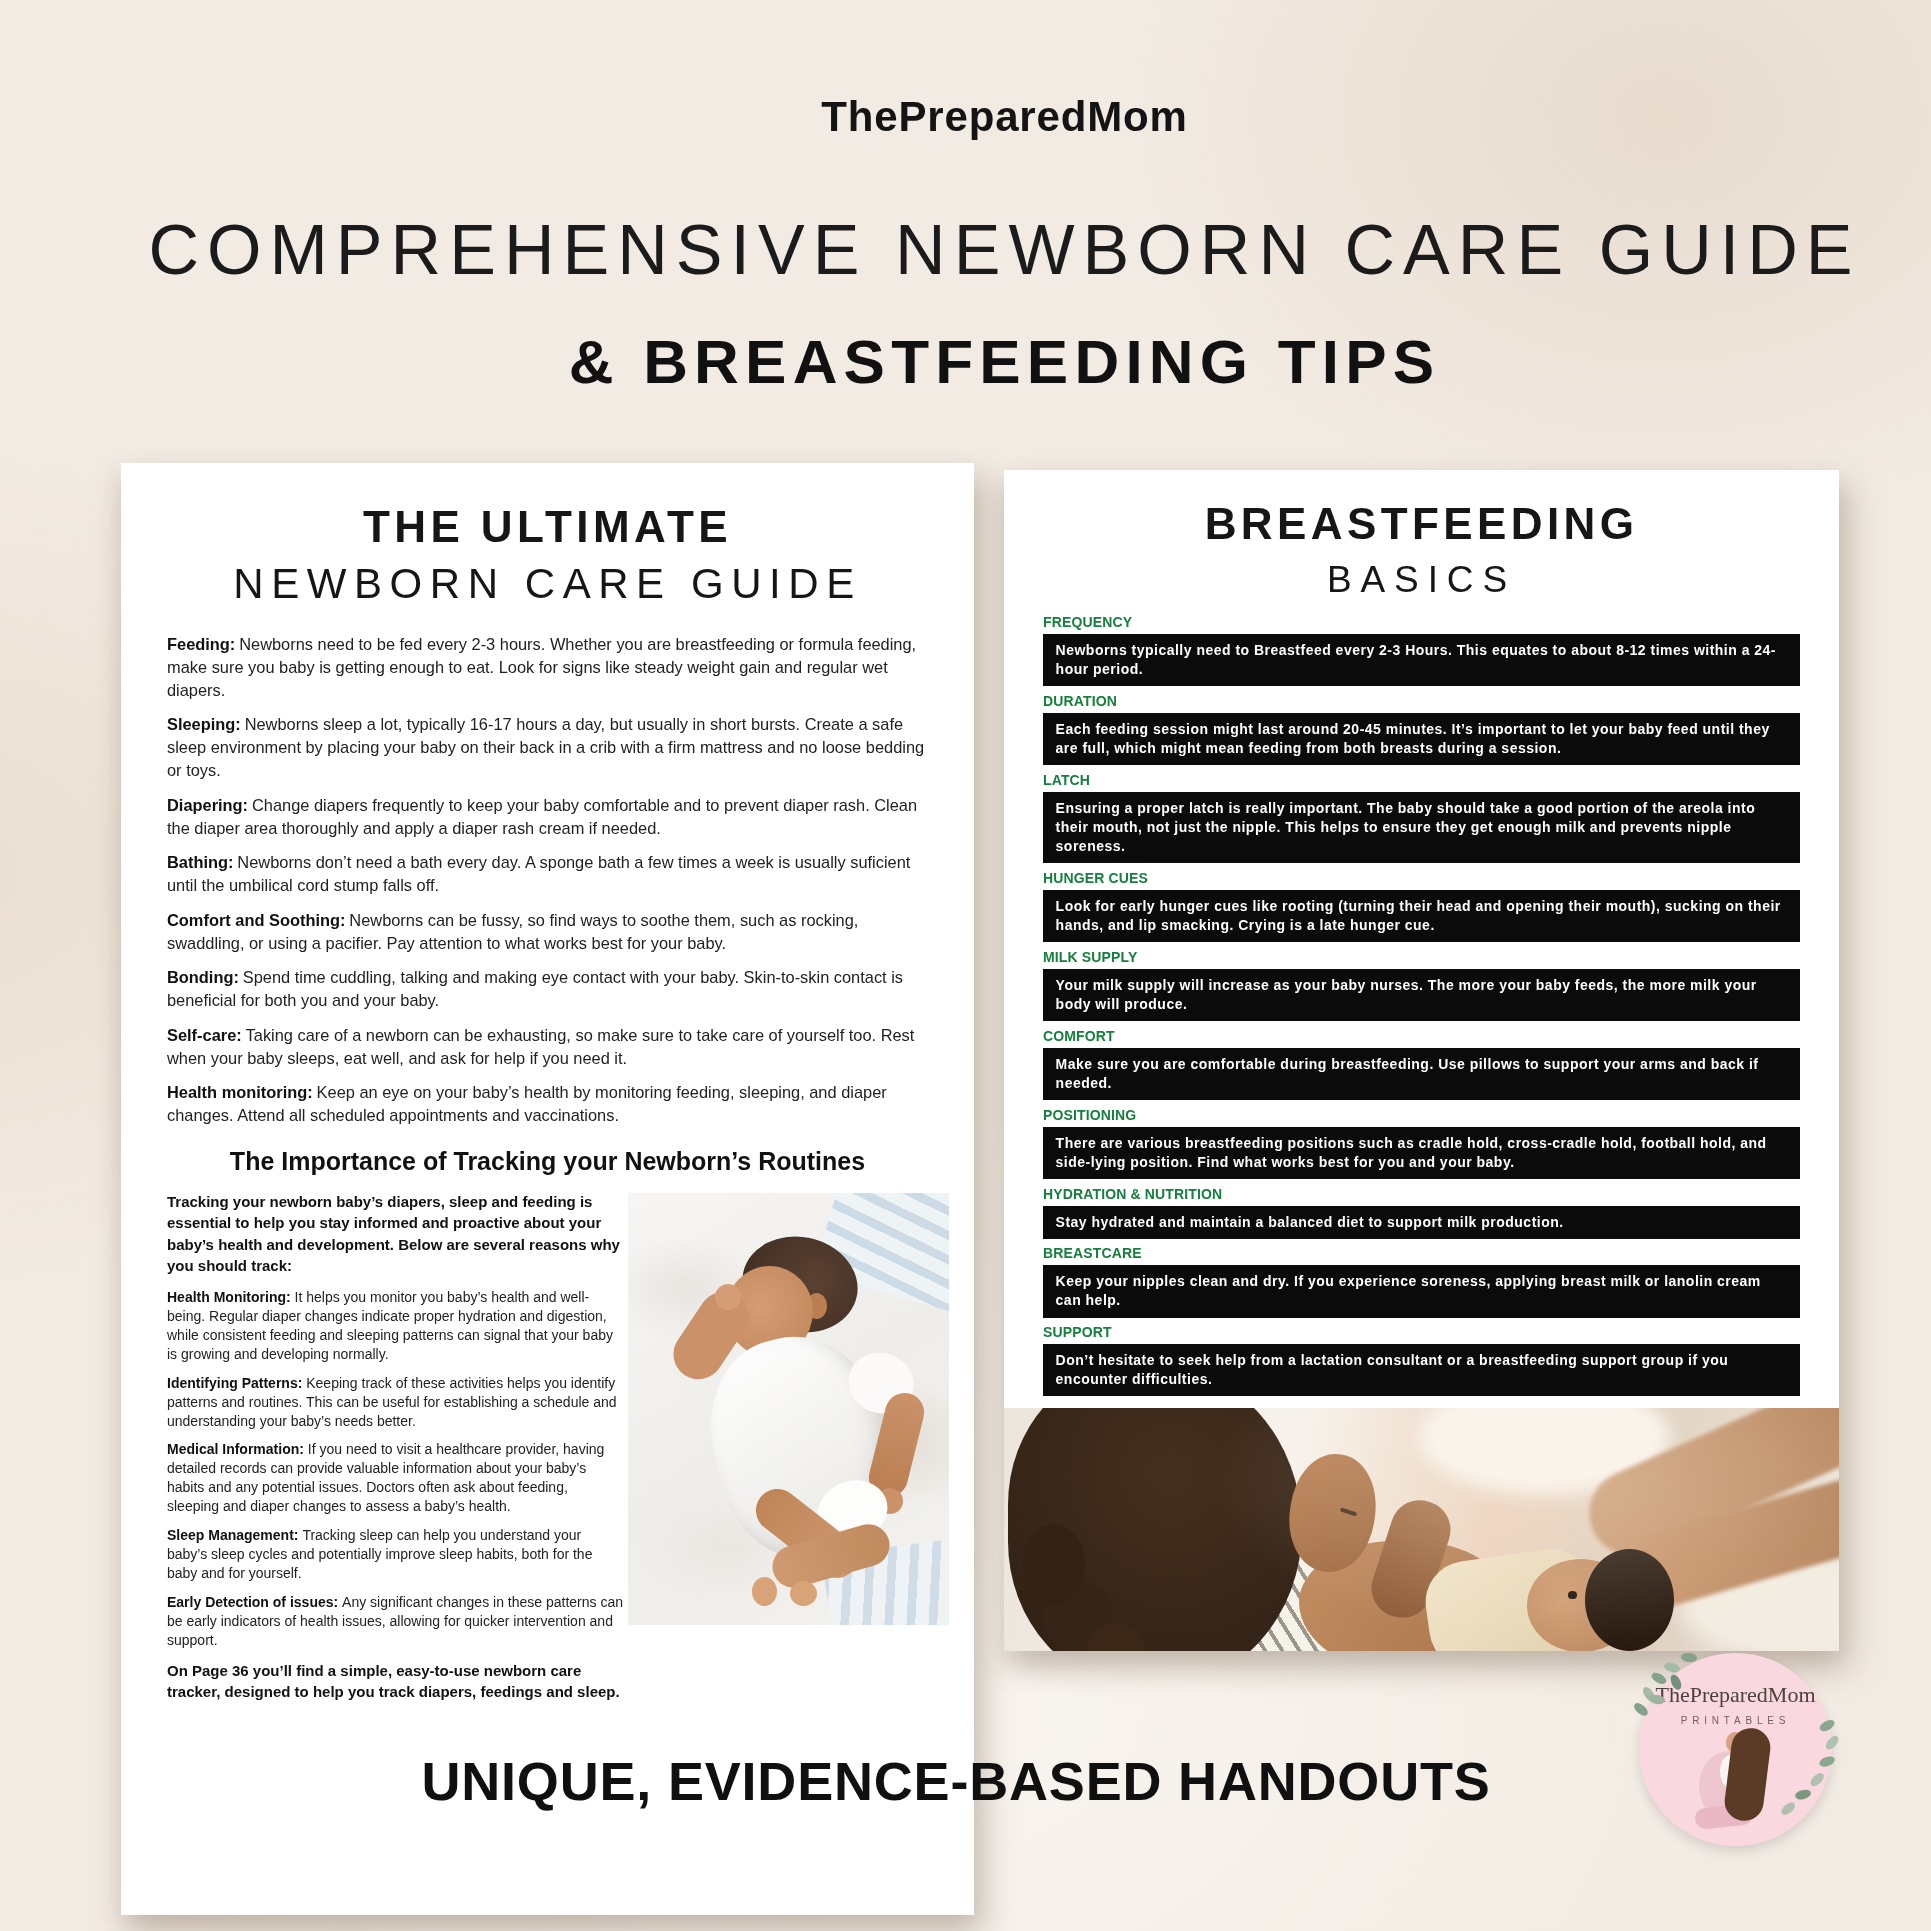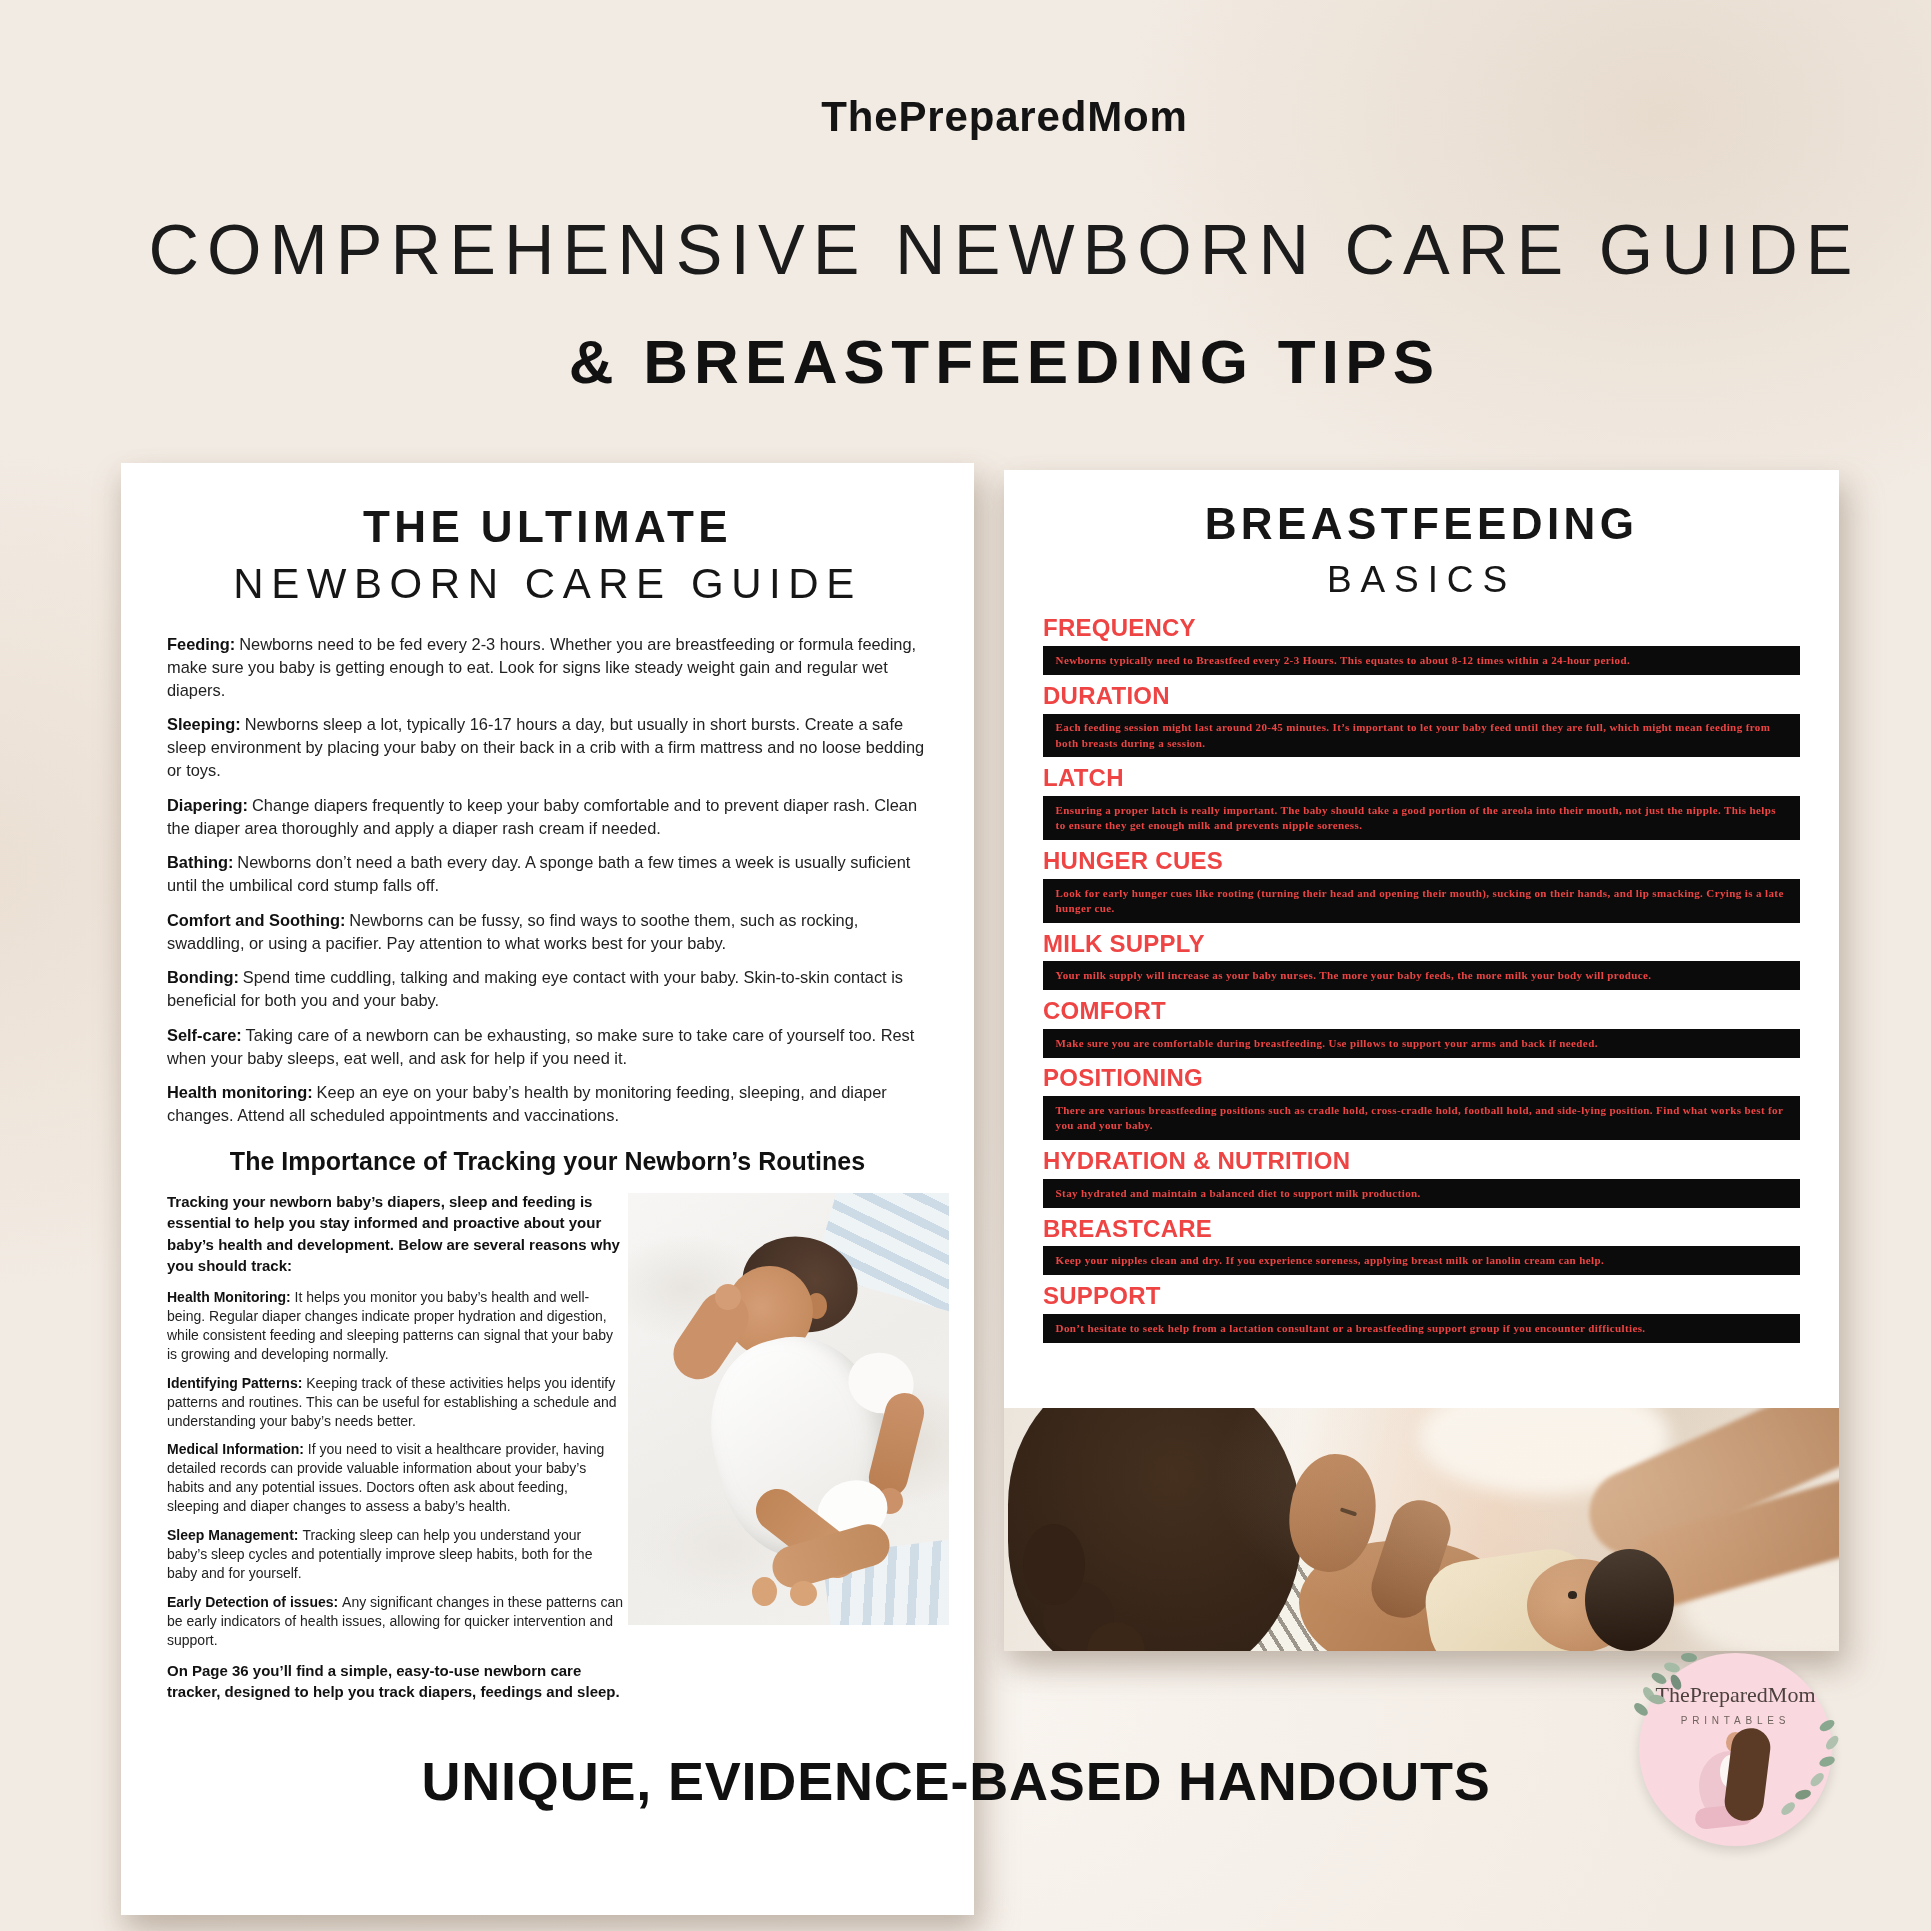--- a/index.html
+++ b/index.html
@@ -68,23 +68,23 @@
   .b-leg1{left:120px;top:319px;width:118px;height:43px;border-radius:23px;transform:rotate(38deg);
     background:linear-gradient(90deg,#bf8557,#cf9a70);}
   .b-leg2{left:143px;top:342px;width:120px;height:42px;border-radius:23px;transform:rotate(-16deg);
     background:linear-gradient(90deg,#cf9a70,#c08a5e);}
   .b-foot1{left:124px;top:384px;width:25px;height:29px;border-radius:50%;background:#d7a377;}
   .b-foot2{left:162px;top:388px;width:27px;height:25px;border-radius:50%;background:#d7a377;}
 
   
   .rp-t1{text-align:center;font-size:44px;font-weight:800;letter-spacing:.1em;margin:0 0 9.7px;}
   .rp-t2{text-align:center;font-size:37px;font-weight:400;letter-spacing:.24em;margin:0 0 13.5px;}
-  .rp-label{font-size:24px;font-weight:800;letter-spacing:.01em;margin:6.8px 0 3.9px;color:#ef4444;}
-  .rp-box{background:#0b0b0b;color:#ef4444;font-size:11px;font-weight:700;line-height:1.38;
-    letter-spacing:.035em;padding:6.8px 12.6px;font-family:Liberation Serif, serif;}
+  .rp-label{font-size:14px;font-weight:800;letter-spacing:.01em;margin:6.8px 0 3.9px;color:#15803d;}
+  .rp-box{background:#0b0b0b;color:#ffffff;font-size:14px;font-weight:700;line-height:1.38;
+    letter-spacing:.035em;padding:6.8px 12.6px;}
 
   
   .photo-mom{position:absolute;left:0;bottom:0;width:835px;height:243px;overflow:hidden;
     background:linear-gradient(100deg,#ece5dc 0%,#f7f3ed 34%,#ead1bd 58%,#ddcfbf 76%,#efe8df 100%);}
   .photo-mom *{position:absolute;}
   .m-bed1{left:415px;top:-29px;width:251px;height:116px;border-radius:50%;background:#f8f4ee;filter:blur(8.7px);}
   .m-bed2{left:676px;top:145px;width:212px;height:106px;border-radius:50%;background:#f3ece2;filter:blur(9.7px);}
   .m-leg1{left:575px;top:13.5px;width:324px;height:85px;border-radius:48px;transform:rotate(-24deg);filter:blur(1.9px);
     background:linear-gradient(90deg,#c99b75,#b5855e);}
   .m-leg2{left:620px;top:93px;width:295px;height:75px;border-radius:44px;transform:rotate(-16deg);filter:blur(1.9px);

